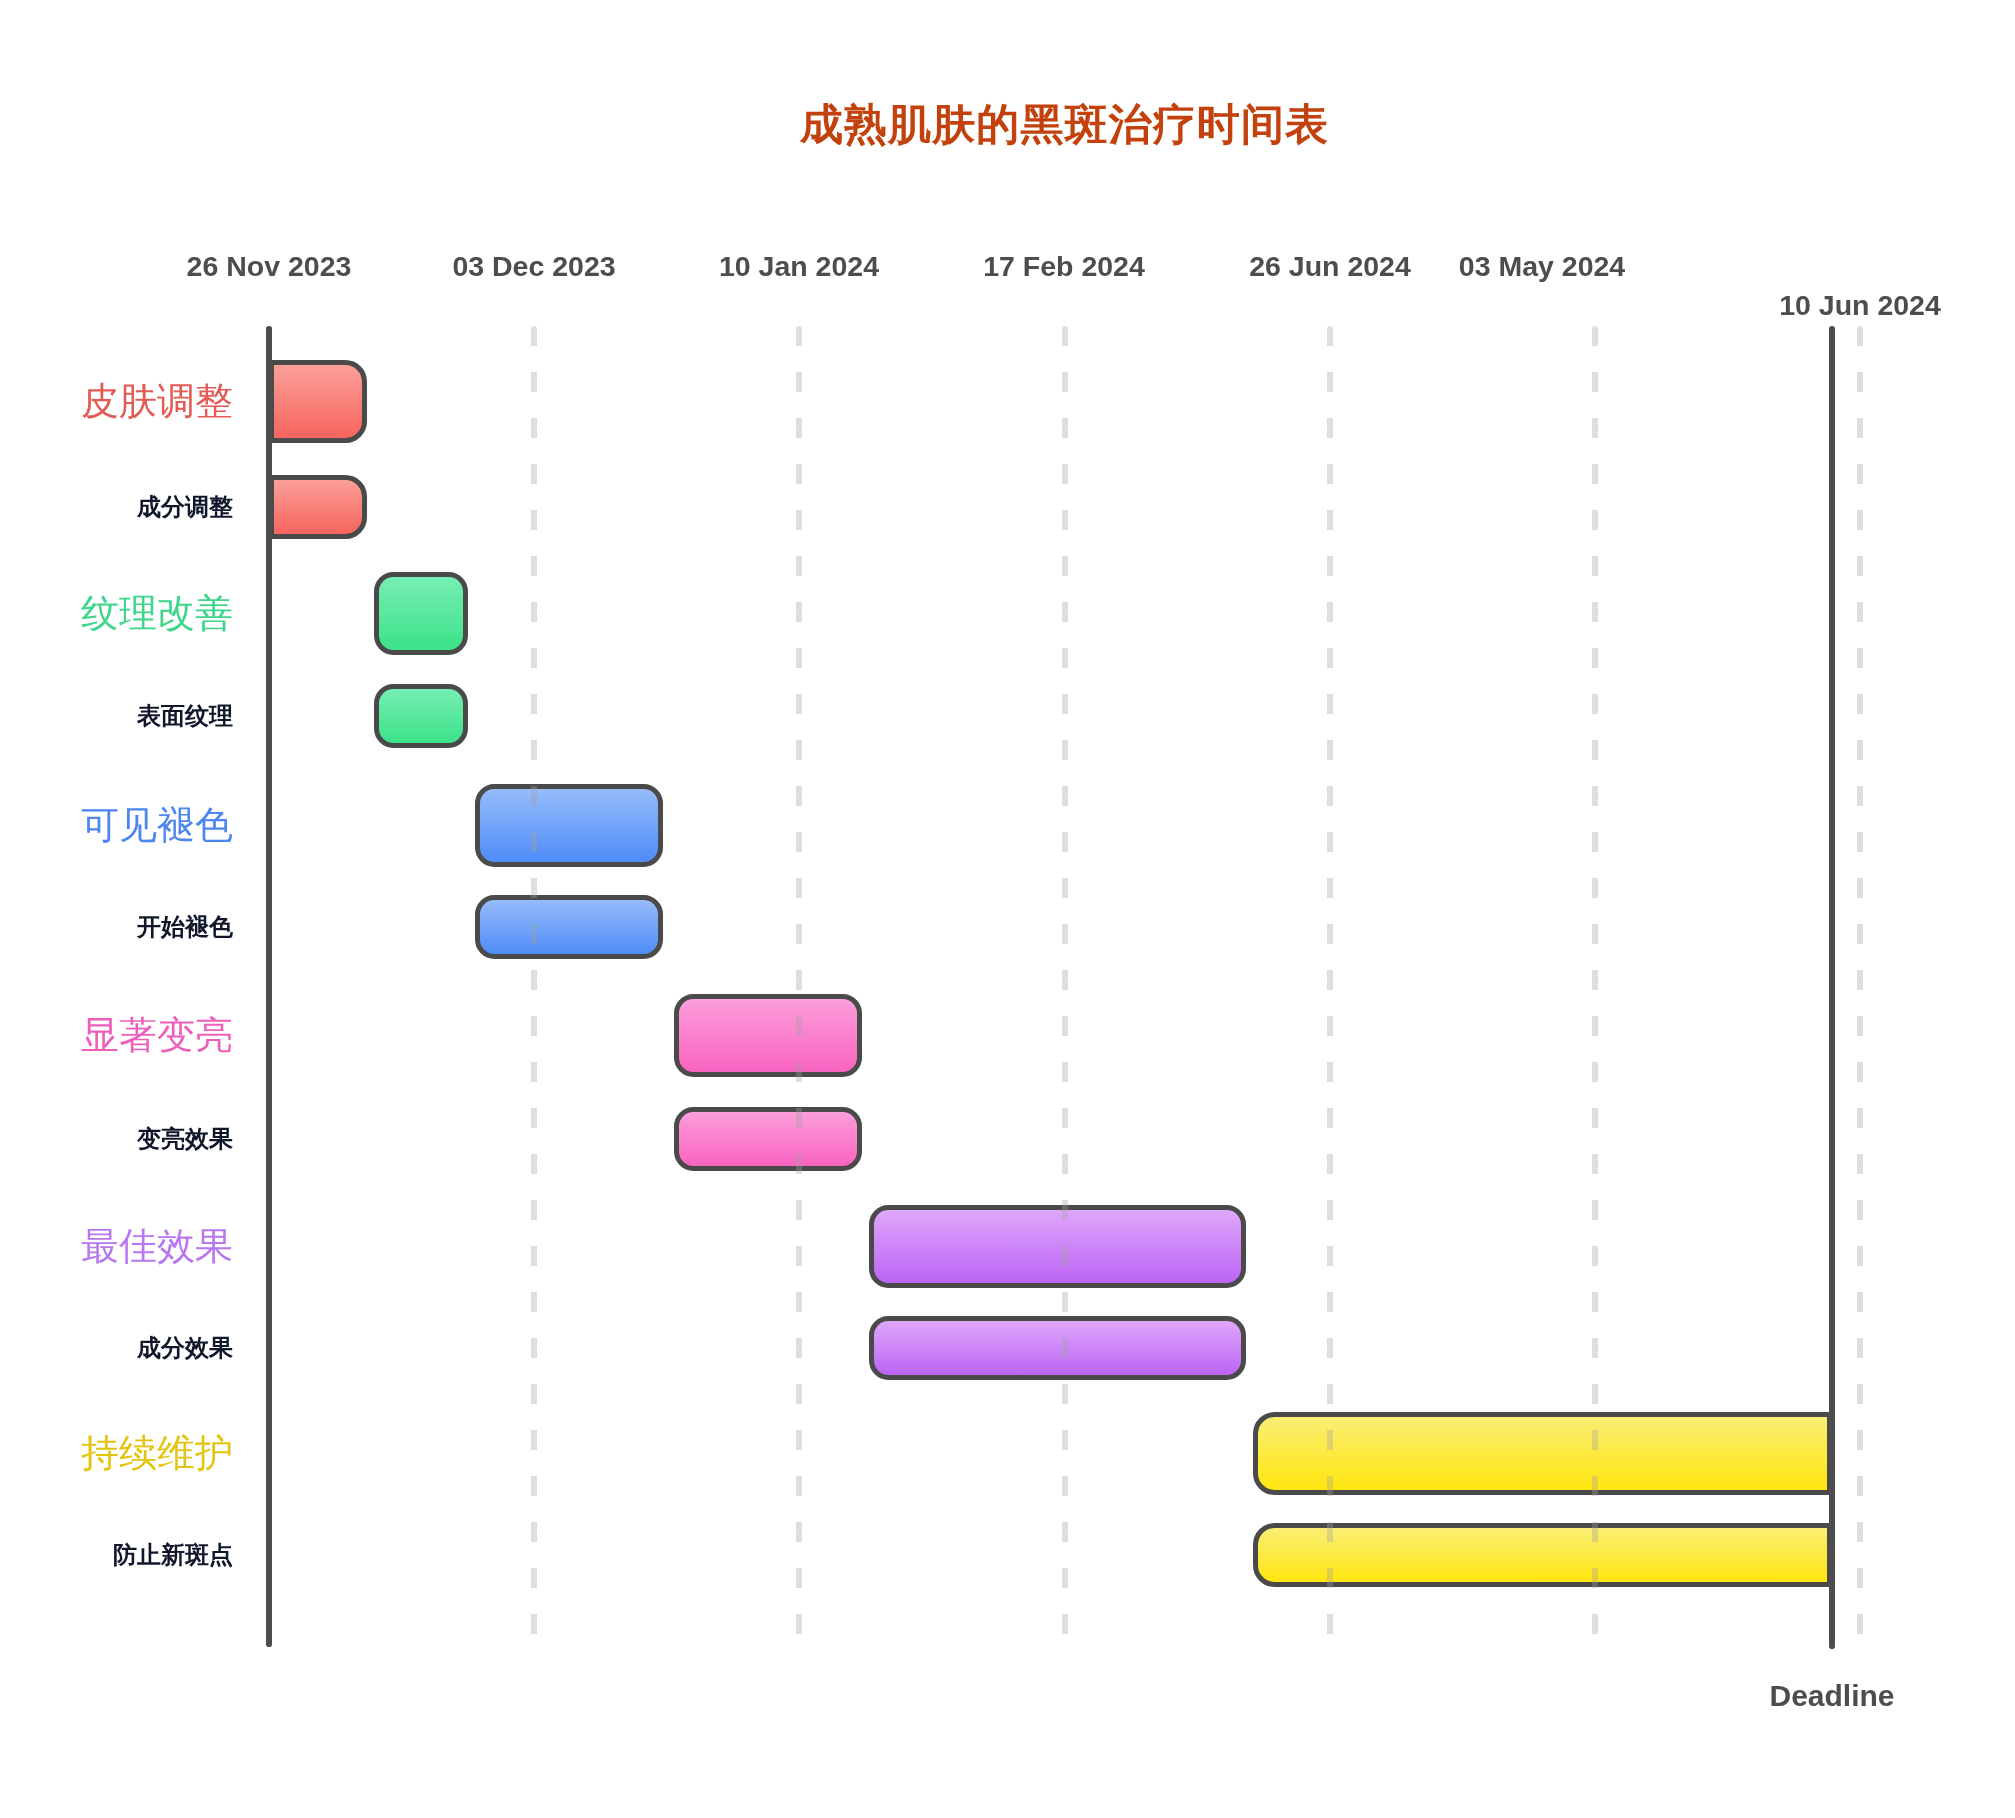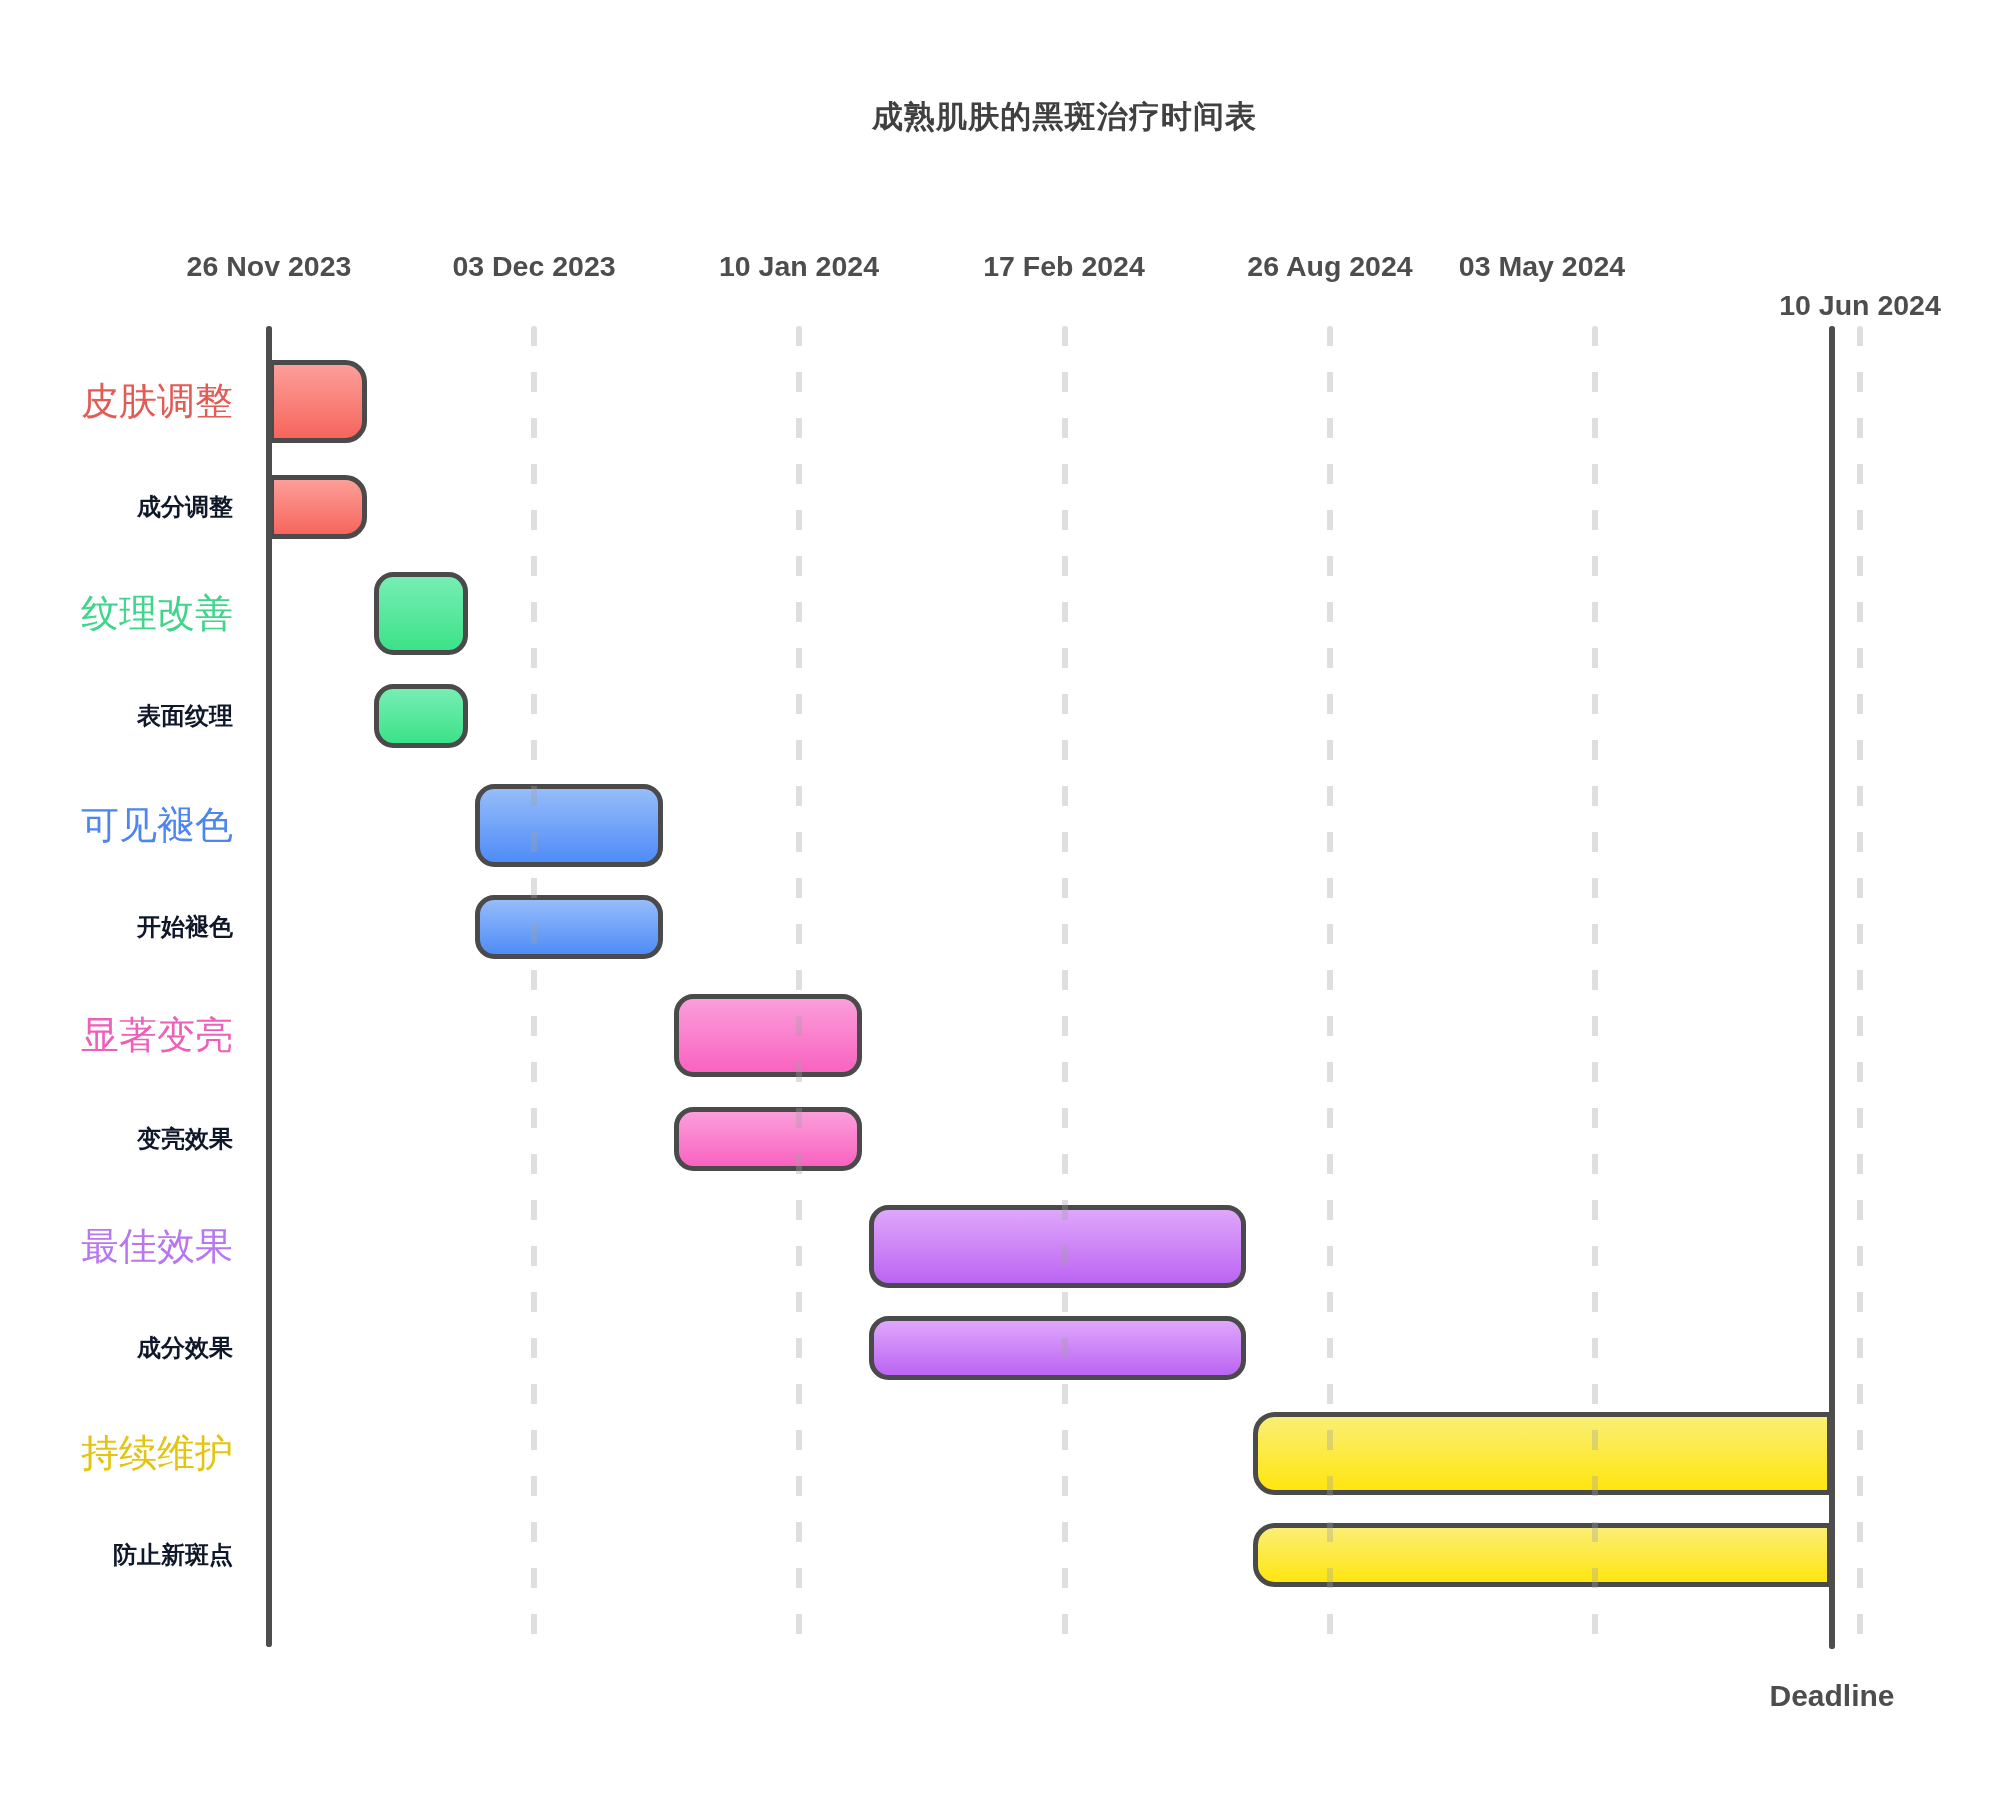--- a/index.html
+++ b/index.html
@@ -7,21 +7,21 @@
     position:relative;
     width:2015px;height:1819px;
     background:#ffffff;
     font-family:"Liberation Sans","DejaVu Sans",sans-serif;
     overflow:hidden;
   }
   .chart-title{
     position:absolute;
     left:269px;width:1591px;top:96px;
     text-align:center;
-    font-size:31px;font-weight:700;color:#404040;
+    font-size:43px;font-weight:700;color:#c2410c;
     letter-spacing:1.1px;
   }
   .axis-label{
     position:absolute;
     transform:translateX(-50%);
     top:250px;
     font-size:28.5px;font-weight:700;color:#4d4d4d;
     white-space:nowrap;
   }
   .vline{
@@ -62,21 +62,21 @@
 </head>
 <body>
 
 <div id="canvas">
   <div class="chart-title">成熟肌肤的黑斑治疗时间表</div>
   <div id="axis-labels">
       <div class="axis-label" style="left: 269px;">26 Nov 2023</div>
       <div class="axis-label" style="left: 534px;">03 Dec 2023</div>
       <div class="axis-label" style="left: 799px;">10 Jan 2024</div>
       <div class="axis-label" style="left: 1064px;">17 Feb 2024</div>
-      <div class="axis-label" style="left: 1330px;">26 Aug 2024</div>
+      <div class="axis-label" style="left: 1330px;">26 Jun 2024</div>
       <div class="axis-label" style="left: 1542px;">03 May 2024</div>
       <div class="axis-label" style="left: 1860px; margin-top: 39px;">10 Jun 2024</div>
     </div>
   <div id="plot">
       <div class="bar" style="left: 269px; top: 360px; width: 98px; height: 83px; border-radius: 0px 21.7px 21.7px 0px; background: linear-gradient(rgb(251, 159, 152), rgb(246, 101, 93));"></div>
       <div class="bar" style="left: 269px; top: 475px; width: 98px; height: 64px; border-radius: 0px 21.7px 21.7px 0px; background: linear-gradient(rgb(251, 159, 152), rgb(246, 101, 93));"></div>
       <div class="row-label section" style="top: 360px; height: 83px; color: rgb(226, 91, 85);">皮肤调整</div>
       <div class="row-label task" style="top: 475px; height: 64px;">成分调整</div>
       <div class="bar" style="left: 374px; top: 572px; width: 94px; height: 83px; border-radius: 19.4px; background: linear-gradient(rgb(118, 238, 179), rgb(60, 226, 137));"></div>
       <div class="bar" style="left: 374px; top: 684px; width: 94px; height: 64px; border-radius: 19.4px; background: linear-gradient(rgb(118, 238, 179), rgb(60, 226, 137));"></div>

